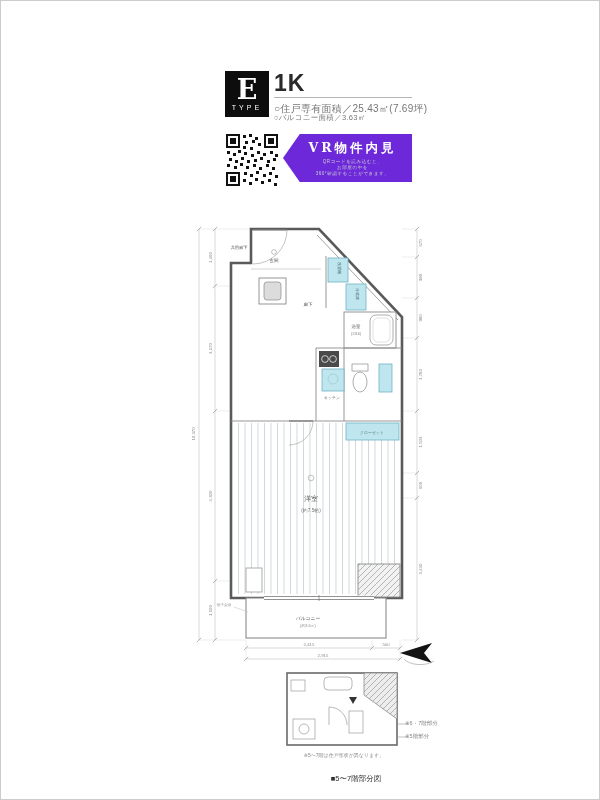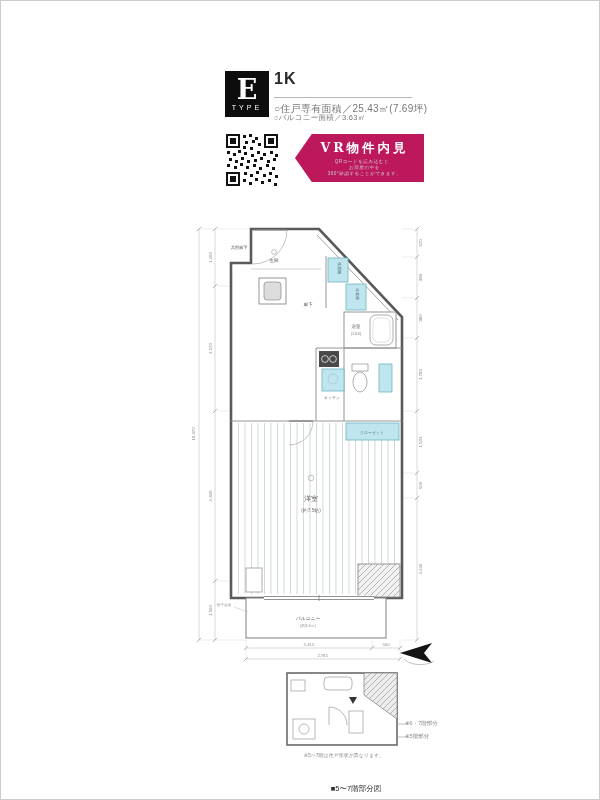--- a/index.html
+++ b/index.html
@@ -7,43 +7,43 @@
         border:1px solid #cccccc;box-sizing:border-box;overflow:hidden;
         font-family:"Liberation Sans","DejaVu Sans",sans-serif;color:#555;}
   .abs{position:absolute;}
 
   
   .logo{left:224px;top:70px;width:44px;height:46px;background:#0d0d0d;
         display:flex;flex-direction:column;align-items:center;justify-content:center;}
   .logo .letter{color:#fff;font-family:"DejaVu Serif","Liberation Serif",serif;
         font-weight:bold;font-size:27px;line-height:26px;}
   .logo .word{color:#fff;font-size:7px;letter-spacing:3px;margin-top:1px;}
-  .plan-type{left:273px;top:69px;font-size:16px;font-weight:bold;color:#2a2a2a;letter-spacing:1px;}
+  .plan-type{left:273px;top:69px;font-size:23px;font-weight:bold;color:#2a2a2a;letter-spacing:1px;}
   .rule{left:273px;top:96px;width:138px;height:1px;background:#b5b5b5;}
   .spec1{left:273px;top:101px;font-size:10px;color:#777;letter-spacing:0.3px;}
   .spec2{left:273px;top:112px;font-size:7.5px;color:#777;letter-spacing:0.3px;}
 
   
   .qr{left:224px;top:132px;width:54px;height:54px;}
-  .vr-banner{left:294px;top:133px;width:129px;height:48px;background:#be185d;
+  .vr-banner{left:282px;top:133px;width:129px;height:48px;background:#6d28d9;
        clip-path:polygon(13% 0,100% 0,100% 100%,13% 100%,0 50%);
        display:flex;flex-direction:column;align-items:center;justify-content:center;
        padding-left:10px;box-sizing:border-box;}
   .vr-title{color:#ffffff;font-family:"DejaVu Serif","Liberation Serif",serif;
        font-weight:bold;font-size:12.5px;letter-spacing:3px;margin-bottom:2px;}
   .vr-sub{color:#c9ccd1;font-size:4.6px;line-height:6px;text-align:center;letter-spacing:0.5px;}
 
   
   .main-plan{left:185px;top:215px;}
   .north{left:393px;top:636px;}
   .sub-plan{left:268px;top:666px;}
 
   .callout{font-size:5.5px;color:#888;}
   .subnote{left:295px;top:751px;width:96px;text-align:center;font-size:5px;color:#888;}
-  .subcaption{left:295px;top:773px;width:120px;text-align:center;font-size:7.5px;color:#2e2e2e;margin-top:10px;}
+  .subcaption{left:295px;top:773px;width:120px;text-align:center;font-size:7.5px;color:#2e2e2e;}
 
   svg text{font-family:"Liberation Sans","DejaVu Sans",sans-serif;}
   .dimtxt{fill:#8a8a8a;font-size:4.3px;}
   .lbl{fill:#555;}
 </style>
 </head>
 <body>
 
 <div class="page">
 

